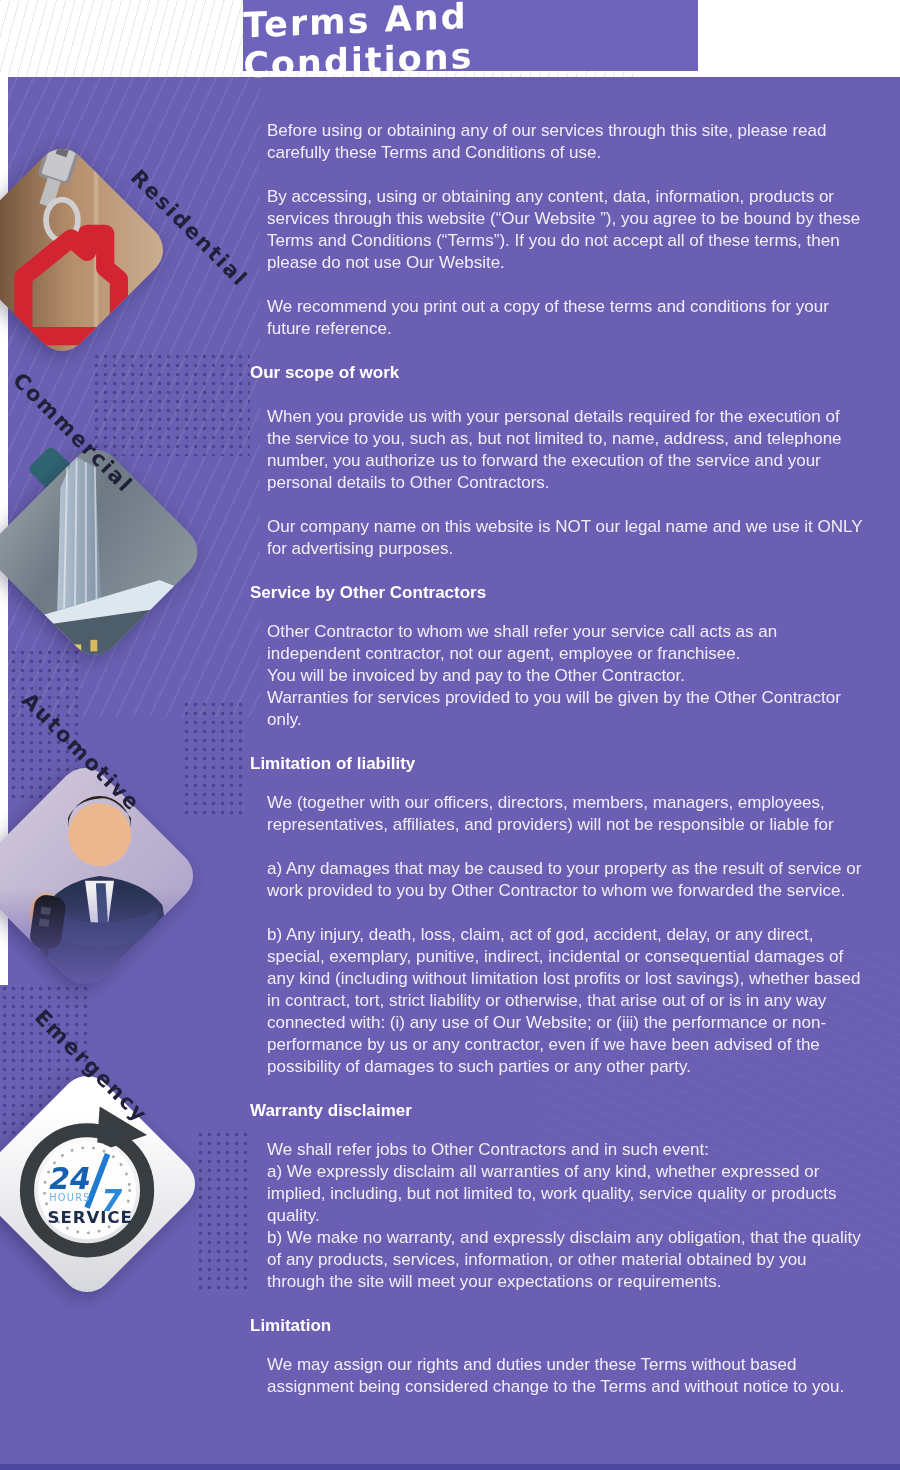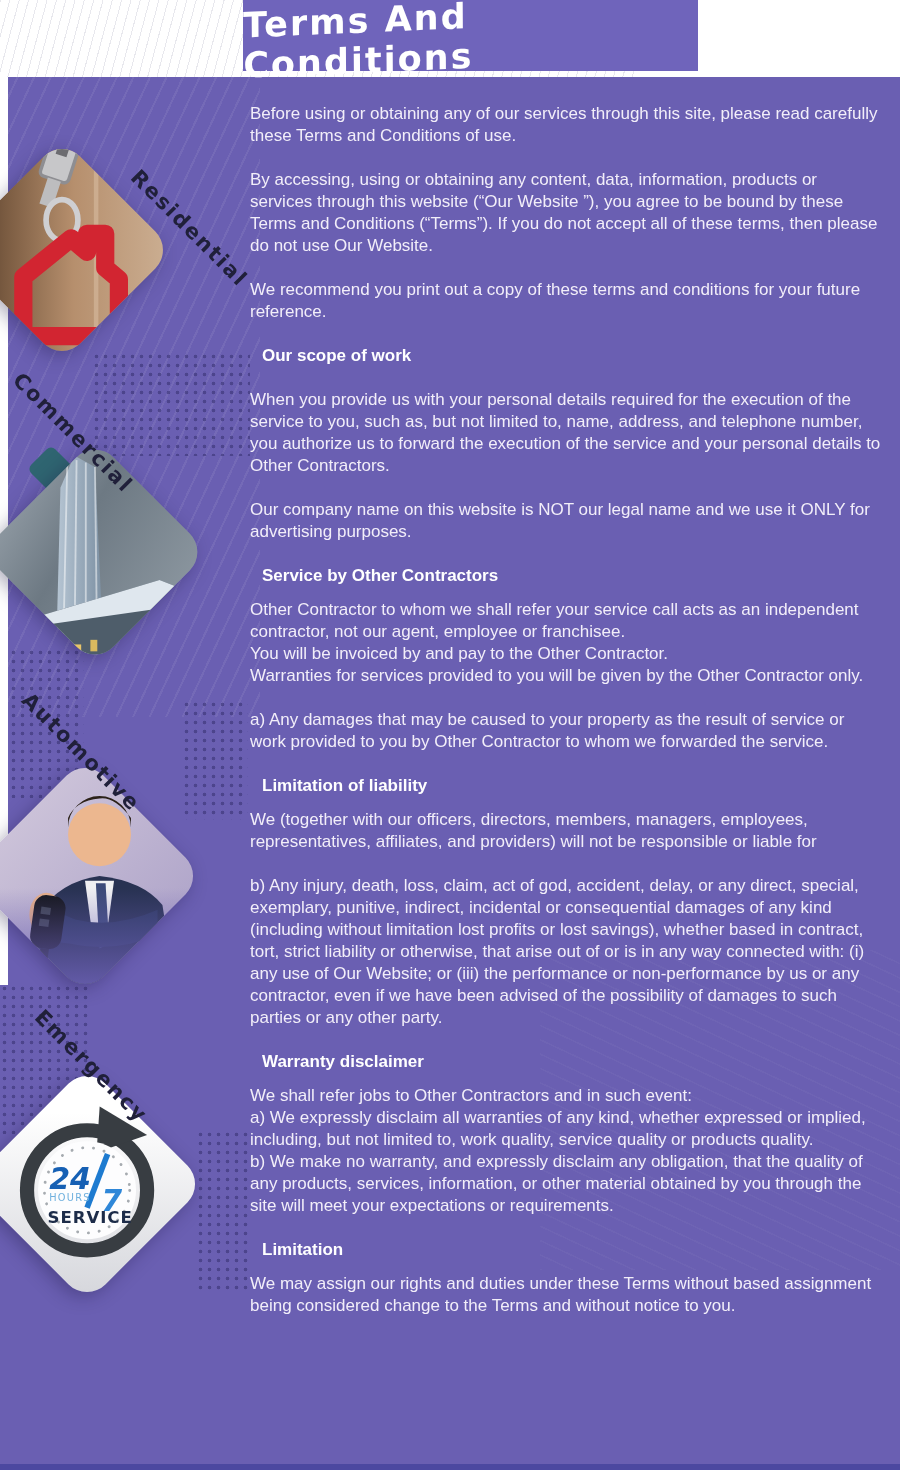--- a/index.html
+++ b/index.html
@@ -61,22 +61,22 @@
   .lb-com{left:25px;top:368px;}
   .lb-aut{left:34px;top:688px;}
   .lb-eme{left:47px;top:1005px;}
 
   
   .content{
     position:absolute;left:250px;top:103px;width:632px;z-index:2;
     color:#f2eef9;font-size:17px;line-height:22px;
   }
   .content .sec{margin:0 0 22px 0;}
-  .content h3{margin:12px;font-size:17px;line-height:22px;font-weight:700;color:#ffffff;}
-  .content p{margin:0;white-space:pre-line;}
+  .content h3{margin:0;font-size:17px;line-height:22px;font-weight:700;color:#ffffff;}
+  .content p{margin:17px;white-space:pre-line;}
 </style>
 </head>
 <body>
 
 <div class="page">
 
   <div class="lines-purple"></div>
   <div class="lines-purple2"></div>
   <div class="dots d1"></div>
   <div class="dots d2"></div>
@@ -220,25 +220,25 @@
     <div class="sec">
       <p>Our company name on this website is NOT our legal name and we use it ONLY for advertising purposes.</p>
     </div>
     <div class="sec">
       <h3>Service by Other Contractors</h3>
       <p>Other Contractor to whom we shall refer your service call acts as an independent contractor, not our agent, employee or franchisee.
 You will be invoiced by and pay to the Other Contractor.
 Warranties for services provided to you will be given by the Other Contractor only.</p>
     </div>
     <div class="sec">
-      <p>a) Any damages that may be caused to your property as the result of service or work provided to you by Other Contractor to whom we forwarded the service.</p>
-    </div>
-    <div class="sec">
       <h3>Limitation of liability</h3>
       <p>We (together with our officers, directors, members, managers, employees, representatives, affiliates, and providers) will not be responsible or liable for</p>
+    </div>
+    <div class="sec">
+      <p>a) Any damages that may be caused to your property as the result of service or work provided to you by Other Contractor to whom we forwarded the service.</p>
     </div>
     <div class="sec">
       <p>b) Any injury, death, loss, claim, act of god, accident, delay, or any direct, special, exemplary, punitive, indirect, incidental or consequential damages of any kind (including without limitation lost profits or lost savings), whether based in contract, tort, strict liability or otherwise, that arise out of or is in any way connected with: (i) any use of Our Website; or (iii) the performance or non-performance by us or any contractor, even if we have been advised of the possibility of damages to such parties or any other party.</p>
     </div>
     <div class="sec">
       <h3>Warranty disclaimer</h3>
       <p>We shall refer jobs to Other Contractors and in such event:
 a) We expressly disclaim all warranties of any kind, whether expressed or implied, including, but not limited to, work quality, service quality or products quality.
 b) We make no warranty, and expressly disclaim any obligation, that the quality of any products, services, information, or other material obtained by you through the site will meet your expectations or requirements.</p>
     </div>

